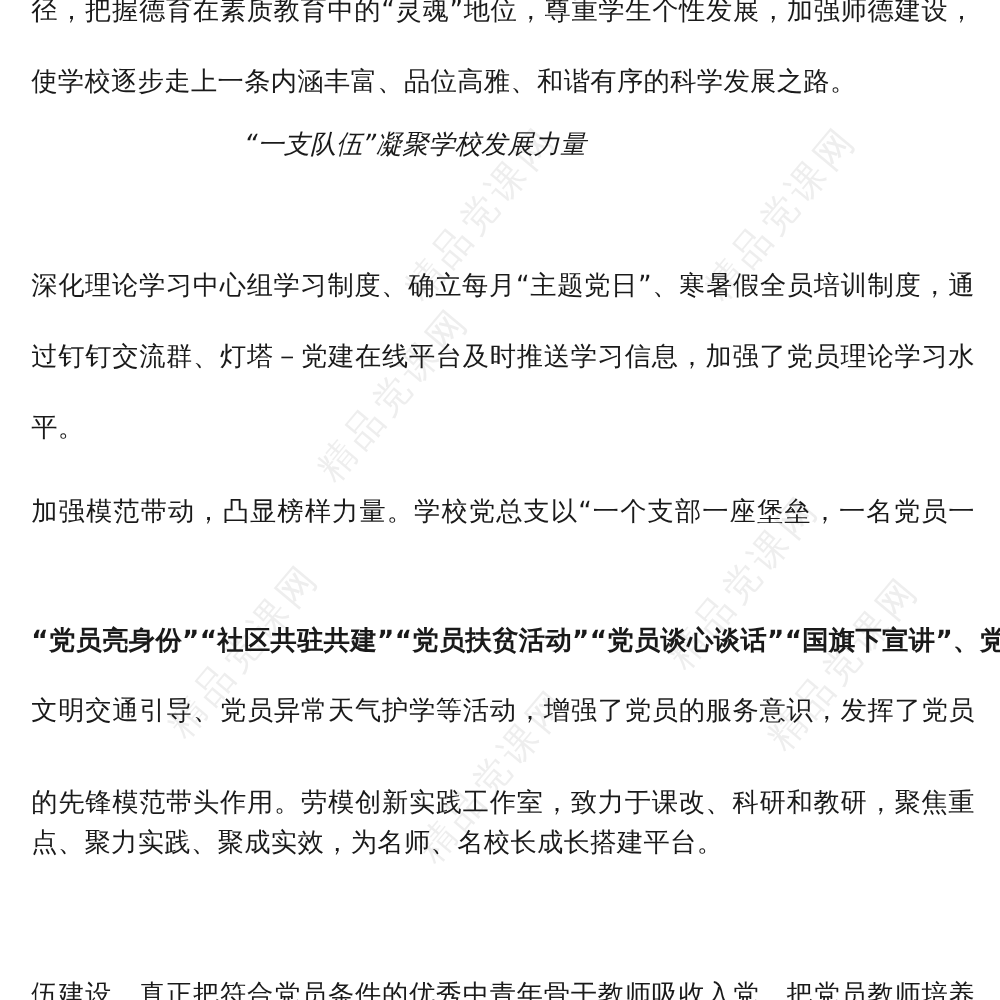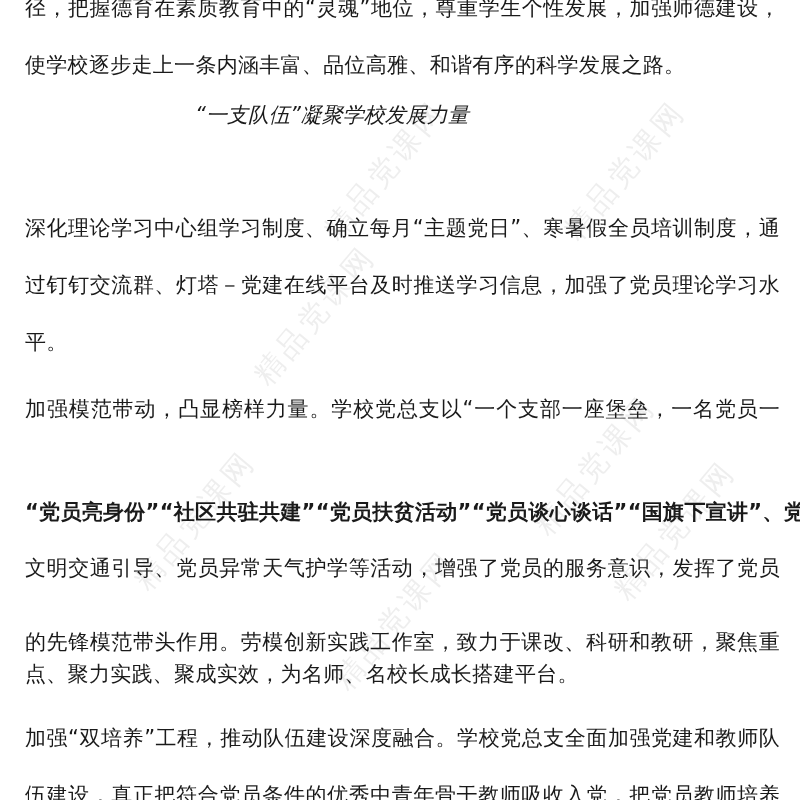--- a/index.html
+++ b/index.html
@@ -79,16 +79,15 @@
   <div class="line" style="top:271px;">过钉钉交流群、灯塔－党建在线平台及时推送学习信息，加强了党员理论学习水</div>
   <div class="line" style="top:214px;">深化理论学习中心组学习制度、确立每月“主题党日”、寒暑假全员培训制度，通</div>
   <div class="line last" style="top:328px;">平。</div>
 
   <div class="line" style="top:395px;">加强模范带动，凸显榜样力量。学校党总支以“一个支部一座堡垒，一名党员一</div>
   <div class="line" style="top:498px;font-weight:bold;">“党员亮身份”“社区共驻共建”“党员扶贫活动”“党员谈心谈话”“国旗下宣讲”、党员</div>
   <div class="line" style="top:554px;">文明交通引导、党员异常天气护学等活动，增强了党员的服务意识，发挥了党员</div>
   <div class="line" style="top:628px;">的先锋模范带头作用。劳模创新实践工作室，致力于课改、科研和教研，聚焦重</div>
   <div class="line last" style="top:660px;">点、聚力实践、聚成实效，为名师、名校长成长搭建平台。</div>
 
-  <div class="line" style="top:724px;">加强“双培养”工程，推动队伍建设深度融合。学校党总支全面加强党建和教师队</div>
   <div class="line" style="top:781px;">伍建设，真正把符合党员条件的优秀中青年骨干教师吸收入党，把党员教师培养</div>
 
 </div>
 
 </body></html>

